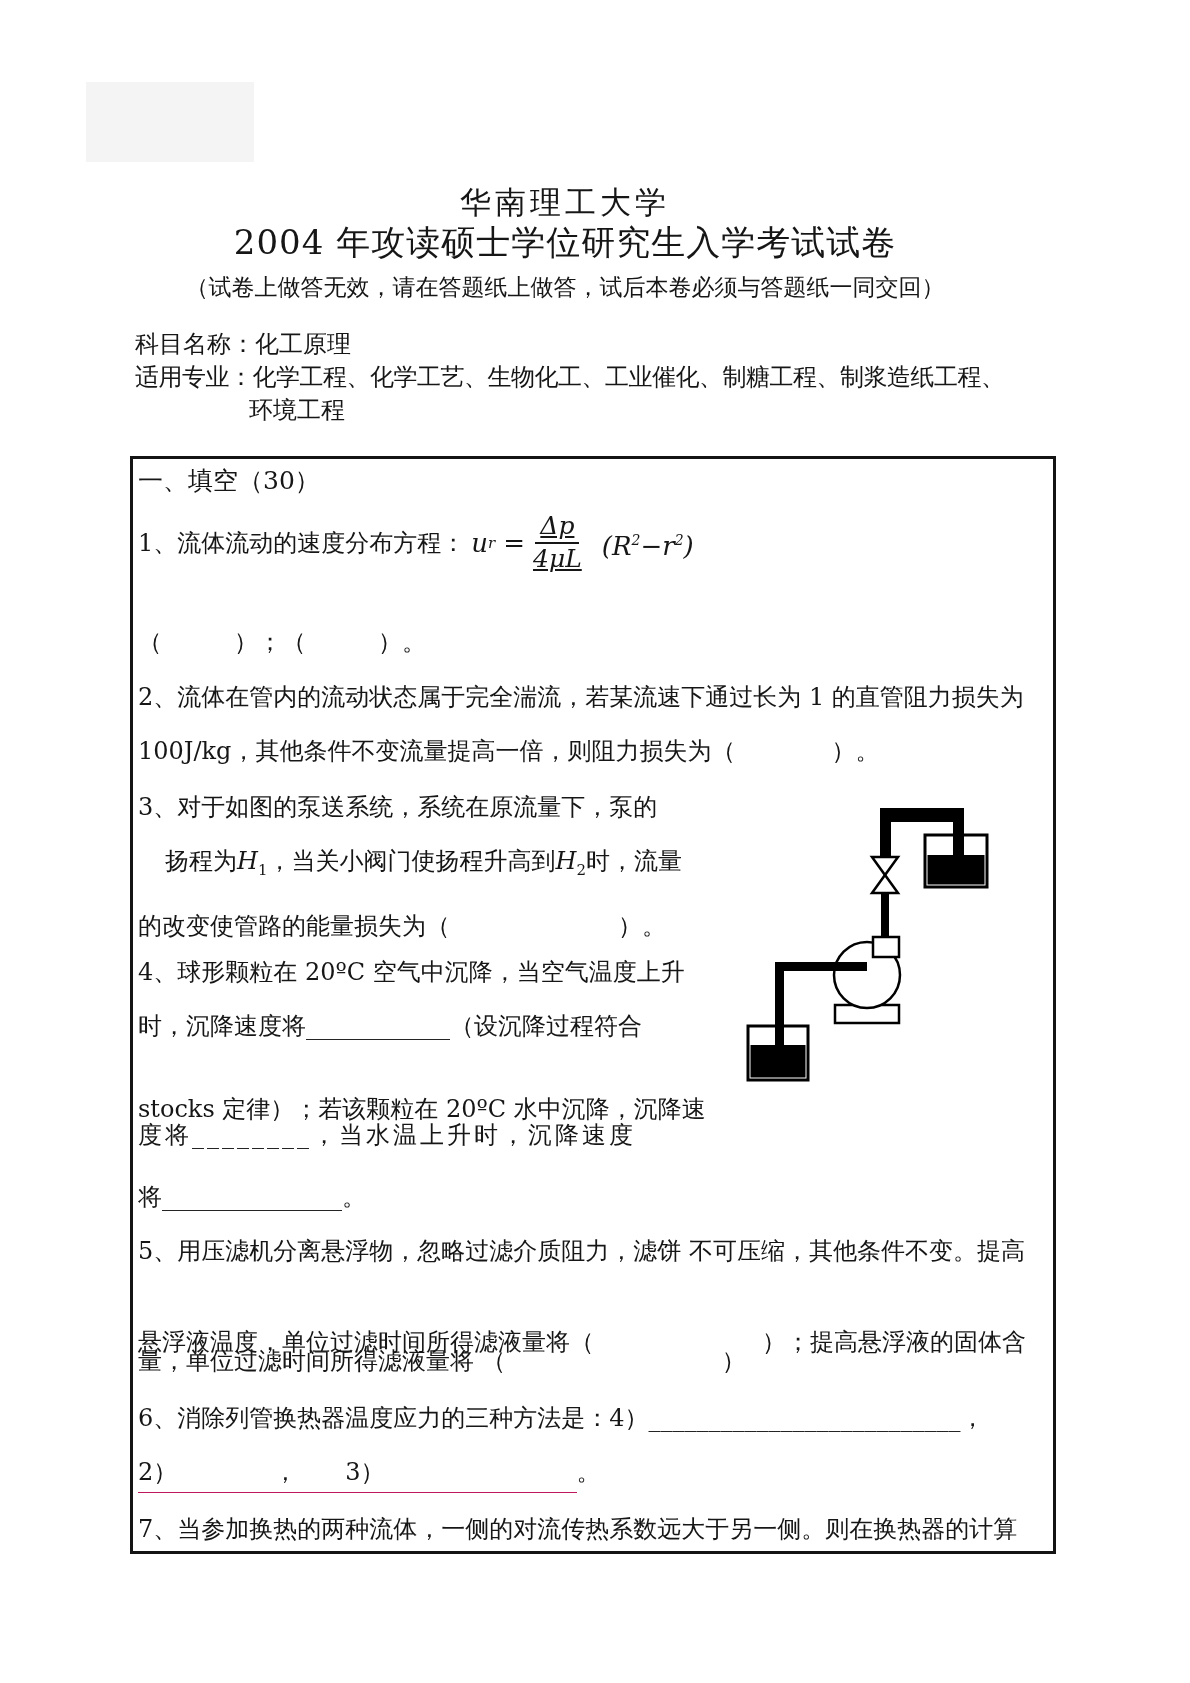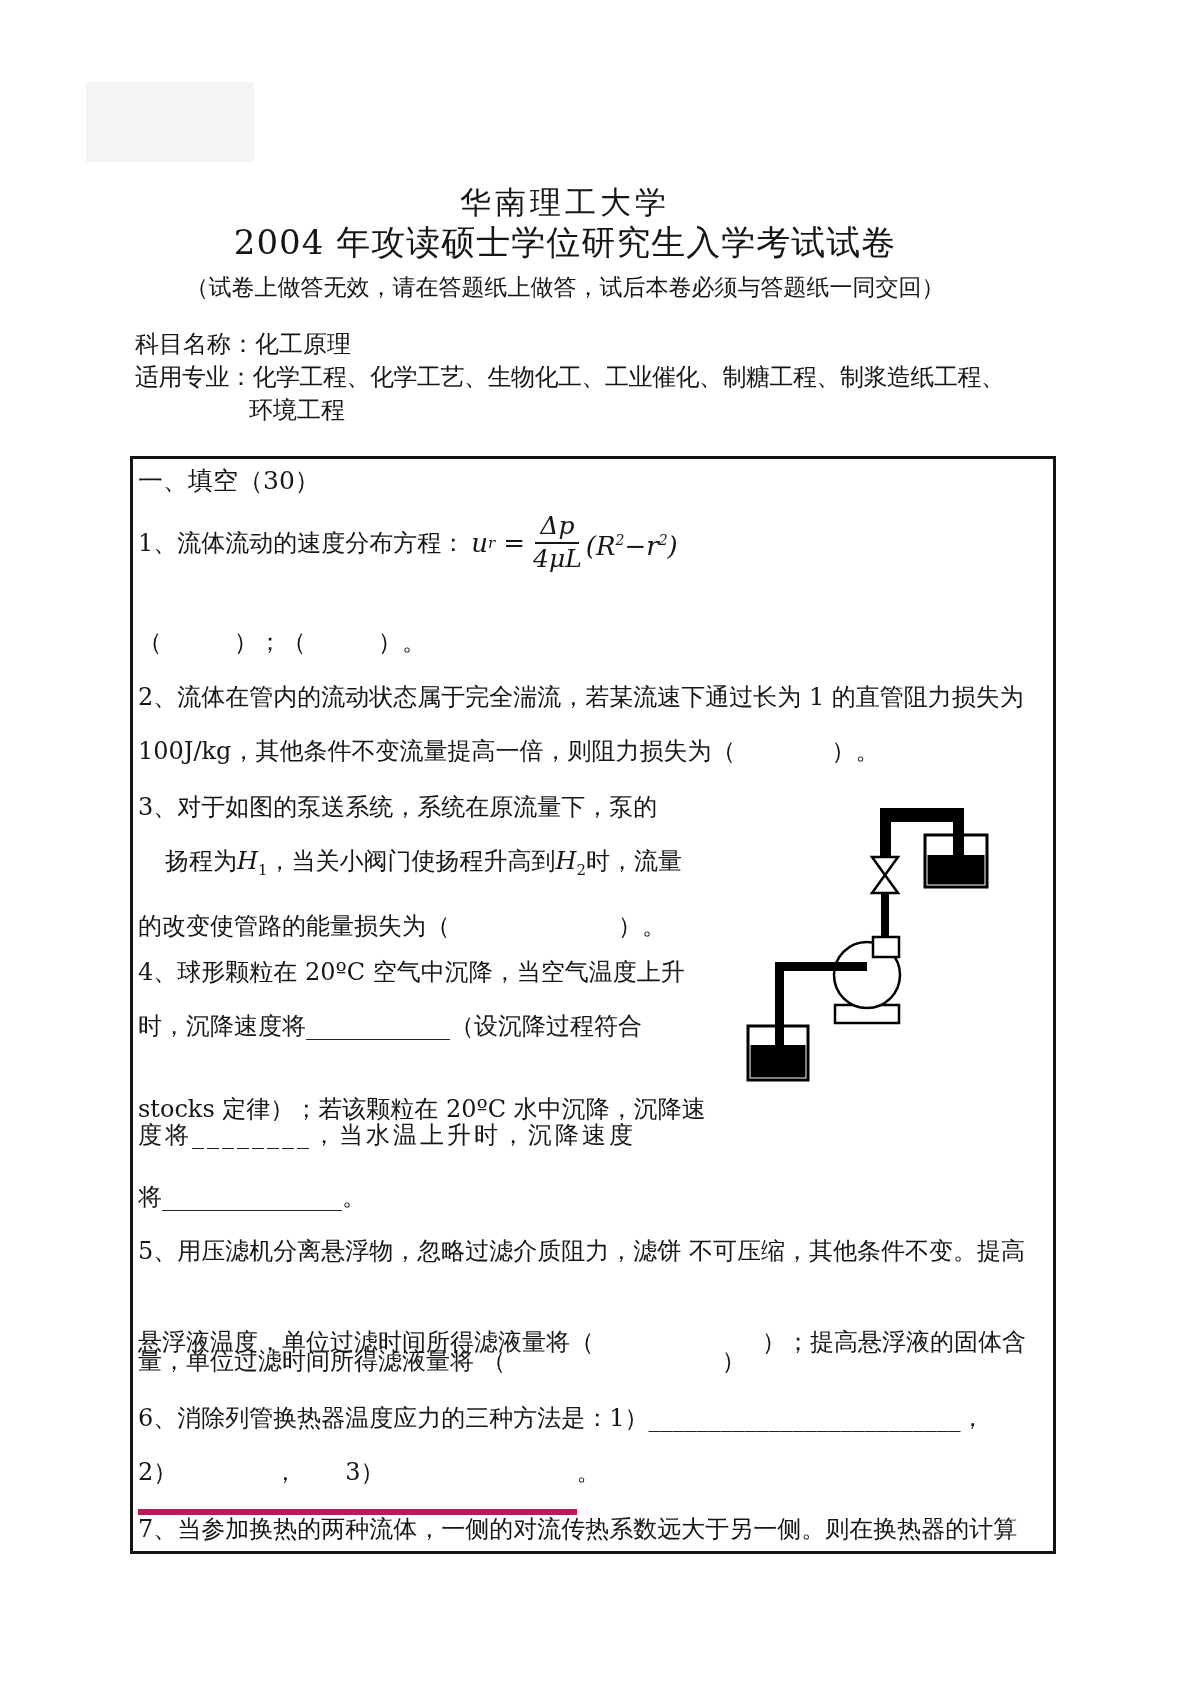--- a/index.html
+++ b/index.html
@@ -35,26 +35,26 @@
   .l-q5a{top:1234px;}
   .l-q5b{top:1289px;margin-top:36px;}
   .l-q5c{top:1344px;}
   .l-q6a{top:1401px;}
   .l-q6b{top:1455px;}
   .l-q7{top:1512px;}
   .math{display:inline-flex;align-items:center;font-style:italic;font-size:26px;margin:0 6px;}
   .math i{font-style:italic;}
   .math sub{font-size:15px;font-style:italic;}
   .math .eq{margin:0 8px;font-style:normal;}
-  .frac{display:inline-flex;flex-direction:column;align-items:center;line-height:1.15;font-size:25px;margin-right:4px;}
+  .frac{display:inline-flex;flex-direction:column;align-items:center;line-height:1.15;font-size:25px;margin-right:20px;text-decoration:underline;}
   .frac .num{border-bottom:2px solid #161616;padding:0 5px 1px 5px;}
   .frac .den{padding-top:1px;}
   .paren sup{font-size:14px;}
   .hsub{font-size:15px;}
-  .u-span{display:inline-block;border-bottom:6px solid #be185d;white-space:pre;padding-bottom:20px;}
+  .u-span{display:inline-block;border-bottom:1px solid #be185d;white-space:pre;padding-bottom:3px;}
   .diagram{position:absolute;left:698px;top:793px;width:300px;height:295px;}
 </style>
 </head>
 <body>
 
 <div class="artifact"></div>
 
 <div class="center-line t-univ">华南理工大学</div>
 <div class="center-line t-exam">2004 年攻读硕士学位研究生入学考试试卷</div>
 <div class="center-line t-note">（试卷上做答无效，请在答题纸上做答，试后本卷必须与答题纸一同交回）</div>
@@ -93,21 +93,21 @@
 <div class="line l-q4a">4、球形颗粒在 20ºC 空气中沉降，当空气温度上升</div>
 <div class="line l-q4b">时，沉降速度将____________（设沉降过程符合</div>
 <div class="line l-q4c">stocks 定律）；若该颗粒在 20ºC 水中沉降，沉降速</div>
 <div class="line l-q4d">度将________，当水温上升时，沉降速度</div>
 <div class="line l-q4e">将_______________。</div>
 
 <div class="line l-q5a">5、用压滤机分离悬浮物，忽略过滤介质阻力，滤饼 不可压缩，其他条件不变。提高</div>
 <div class="line l-q5b">悬浮液温度，单位过滤时间所得滤液量将（　　　　　　　）；提高悬浮液的固体含</div>
 <div class="line l-q5c">量，单位过滤时间所得滤液量将 （　　　　　　　　　）</div>
 
-<div class="line l-q6a">6、消除列管换热器温度应力的三种方法是：1）__________________________，</div>
+<div class="line l-q6a">6、消除列管换热器温度应力的三种方法是：4）__________________________，</div>
 <div class="line l-q6b">
   <span class="u-span">2）　　　　，　　3）　　　　　　　　</span><span>。</span>
 </div>
 
 <div class="line l-q7">7、当参加换热的两种流体，一侧的对流传热系数远大于另一侧。则在换热器的计算</div>
 
 <svg class="diagram" viewBox="0 0 300 295" xmlns="http://www.w3.org/2000/svg">
 
   <rect x="227" y="42" width="62" height="52" fill="#ffffff" stroke="#000000" stroke-width="3"></rect>
   <rect x="229.5" y="62" width="57" height="29.5" fill="#000000"></rect>

